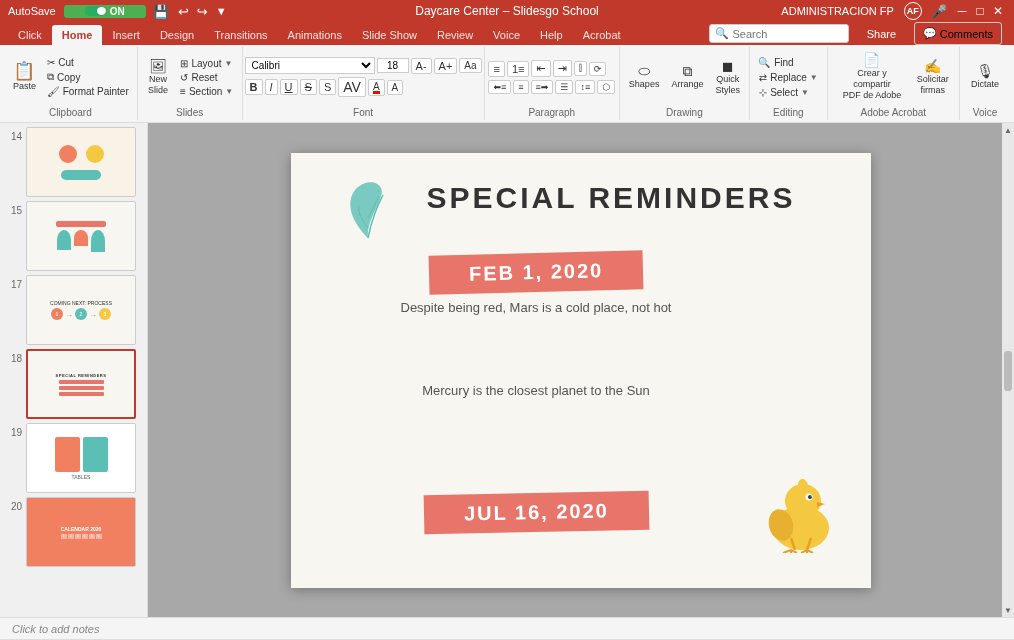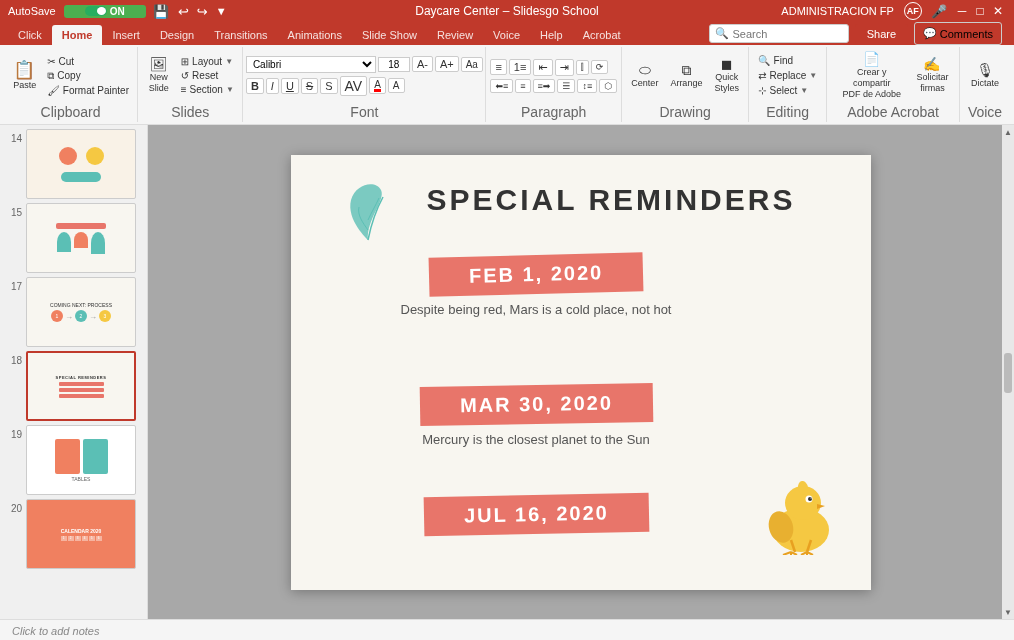--- a/index.html
+++ b/index.html
@@ -27,21 +27,21 @@
 
     
     .ribbon { background: #c0392b; }
     .ribbon-tabs { display: flex; align-items: flex-end; padding: 0 8px; }
     .ribbon-tab { padding: 4px 10px; font-size: 11px; color: rgba(255,255,255,0.85); cursor: pointer; border-radius: 3px 3px 0 0; }
     .ribbon-tab.active { background: #f5f5f5; color: #c0392b; font-weight: 600; }
 
     .ribbon-content { background: #f5f5f5; border-bottom: 1px solid #ddd; display: flex; align-items: stretch; padding: 2px 4px; min-height: 78px; }
     .ribbon-group { display: flex; flex-direction: column; align-items: center; padding: 2px 6px; border-right: 1px solid #ddd; min-width: 50px; }
     .ribbon-group:last-child { border-right: none; }
-    .ribbon-group-label { font-size: 14px; color: #666; margin-top: auto; padding-top: 2px; }
+    .ribbon-group-label { font-size: 10px; color: #666; margin-top: auto; padding-top: 2px; }
     .ribbon-group-content { display: flex; align-items: center; gap: 2px; flex: 1; }
     .ribbon-btn { display: flex; flex-direction: column; align-items: center; justify-content: center; padding: 3px 5px; cursor: pointer; border-radius: 3px; min-width: 32px; font-size: 9px; color: #333; }
     .ribbon-btn .icon { font-size: 18px; line-height: 1; }
     .ribbon-btn .icon-sm { font-size: 14px; line-height: 1; }
     .ribbon-btn-label { font-size: 9px; color: #333; margin-top: 1px; text-align: center; line-height: 1.2; }
     .ribbon-small-btns { display: flex; flex-direction: column; gap: 1px; }
     .ribbon-small-btn { padding: 1px 4px; font-size: 10px; cursor: pointer; border-radius: 2px; color: #333; display: flex; align-items: center; gap: 3px; white-space: nowrap; }
     .dropdown-arrow { font-size: 8px; color: #666; }
 
     
@@ -233,21 +233,21 @@
         <button class="font-btn" style="font-size:9px;">⬡</button>
       </div>
     </div>
     <div class="ribbon-group-label">Paragraph</div>
   </div>
 
   <div class="ribbon-group" style="min-width:100px;">
     <div class="ribbon-group-content">
       <div class="ribbon-btn">
         <span class="icon-sm">⬭</span>
-        <span class="ribbon-btn-label">Center</span>
+        <span class="ribbon-btn-label">Shapes</span>
       </div>
       <div class="ribbon-btn">
         <span class="icon-sm">⧉</span>
         <span class="ribbon-btn-label">Arrange</span>
       </div>
       <div class="ribbon-btn">
         <span class="icon-sm">◼</span>
         <span class="ribbon-btn-label">Quick<br>Styles</span>
       </div>
     </div>
@@ -400,25 +400,20 @@
           <div style="background:#e8756a;padding:8px 40px;transform:rotate(-1.5deg);display:inline-block;">
             <span style="font-weight:800;font-size:20px;color:white;letter-spacing:2px;font-family:'Segoe UI',Arial,sans-serif;">FEB 1, 2020</span>
           </div>
         </div>
         <div style="text-align:center;">
           <span style="font-size:13px;color:#555;">Despite being red, Mars is a cold place, not hot</span>
         </div>
       </div>
 
       <div style="position:absolute;top:230px;left:80px;right:170px;">
-        <div style="display:flex;justify-content:center;margin-bottom:8px;">
-          <div style="background:#e8756a;padding:8px 40px;transform:rotate(-1deg);display:inline-block;">
-            <span style="font-weight:800;font-size:20px;color:white;letter-spacing:2px;font-family:'Segoe UI',Arial,sans-serif;">MAR 30, 2020</span>
-          </div>
-        </div>
         <div style="text-align:center;">
           <span style="font-size:13px;color:#555;">Mercury is the closest planet to the Sun</span>
         </div>
       </div>
 
       <div style="position:absolute;top:340px;left:80px;right:170px;">
         <div style="display:flex;justify-content:center;margin-bottom:8px;">
           <div style="background:#e8756a;padding:8px 40px;transform:rotate(-1.2deg);display:inline-block;">
             <span style="font-weight:800;font-size:20px;color:white;letter-spacing:2px;font-family:'Segoe UI',Arial,sans-serif;">JUL 16, 2020</span>
           </div>

